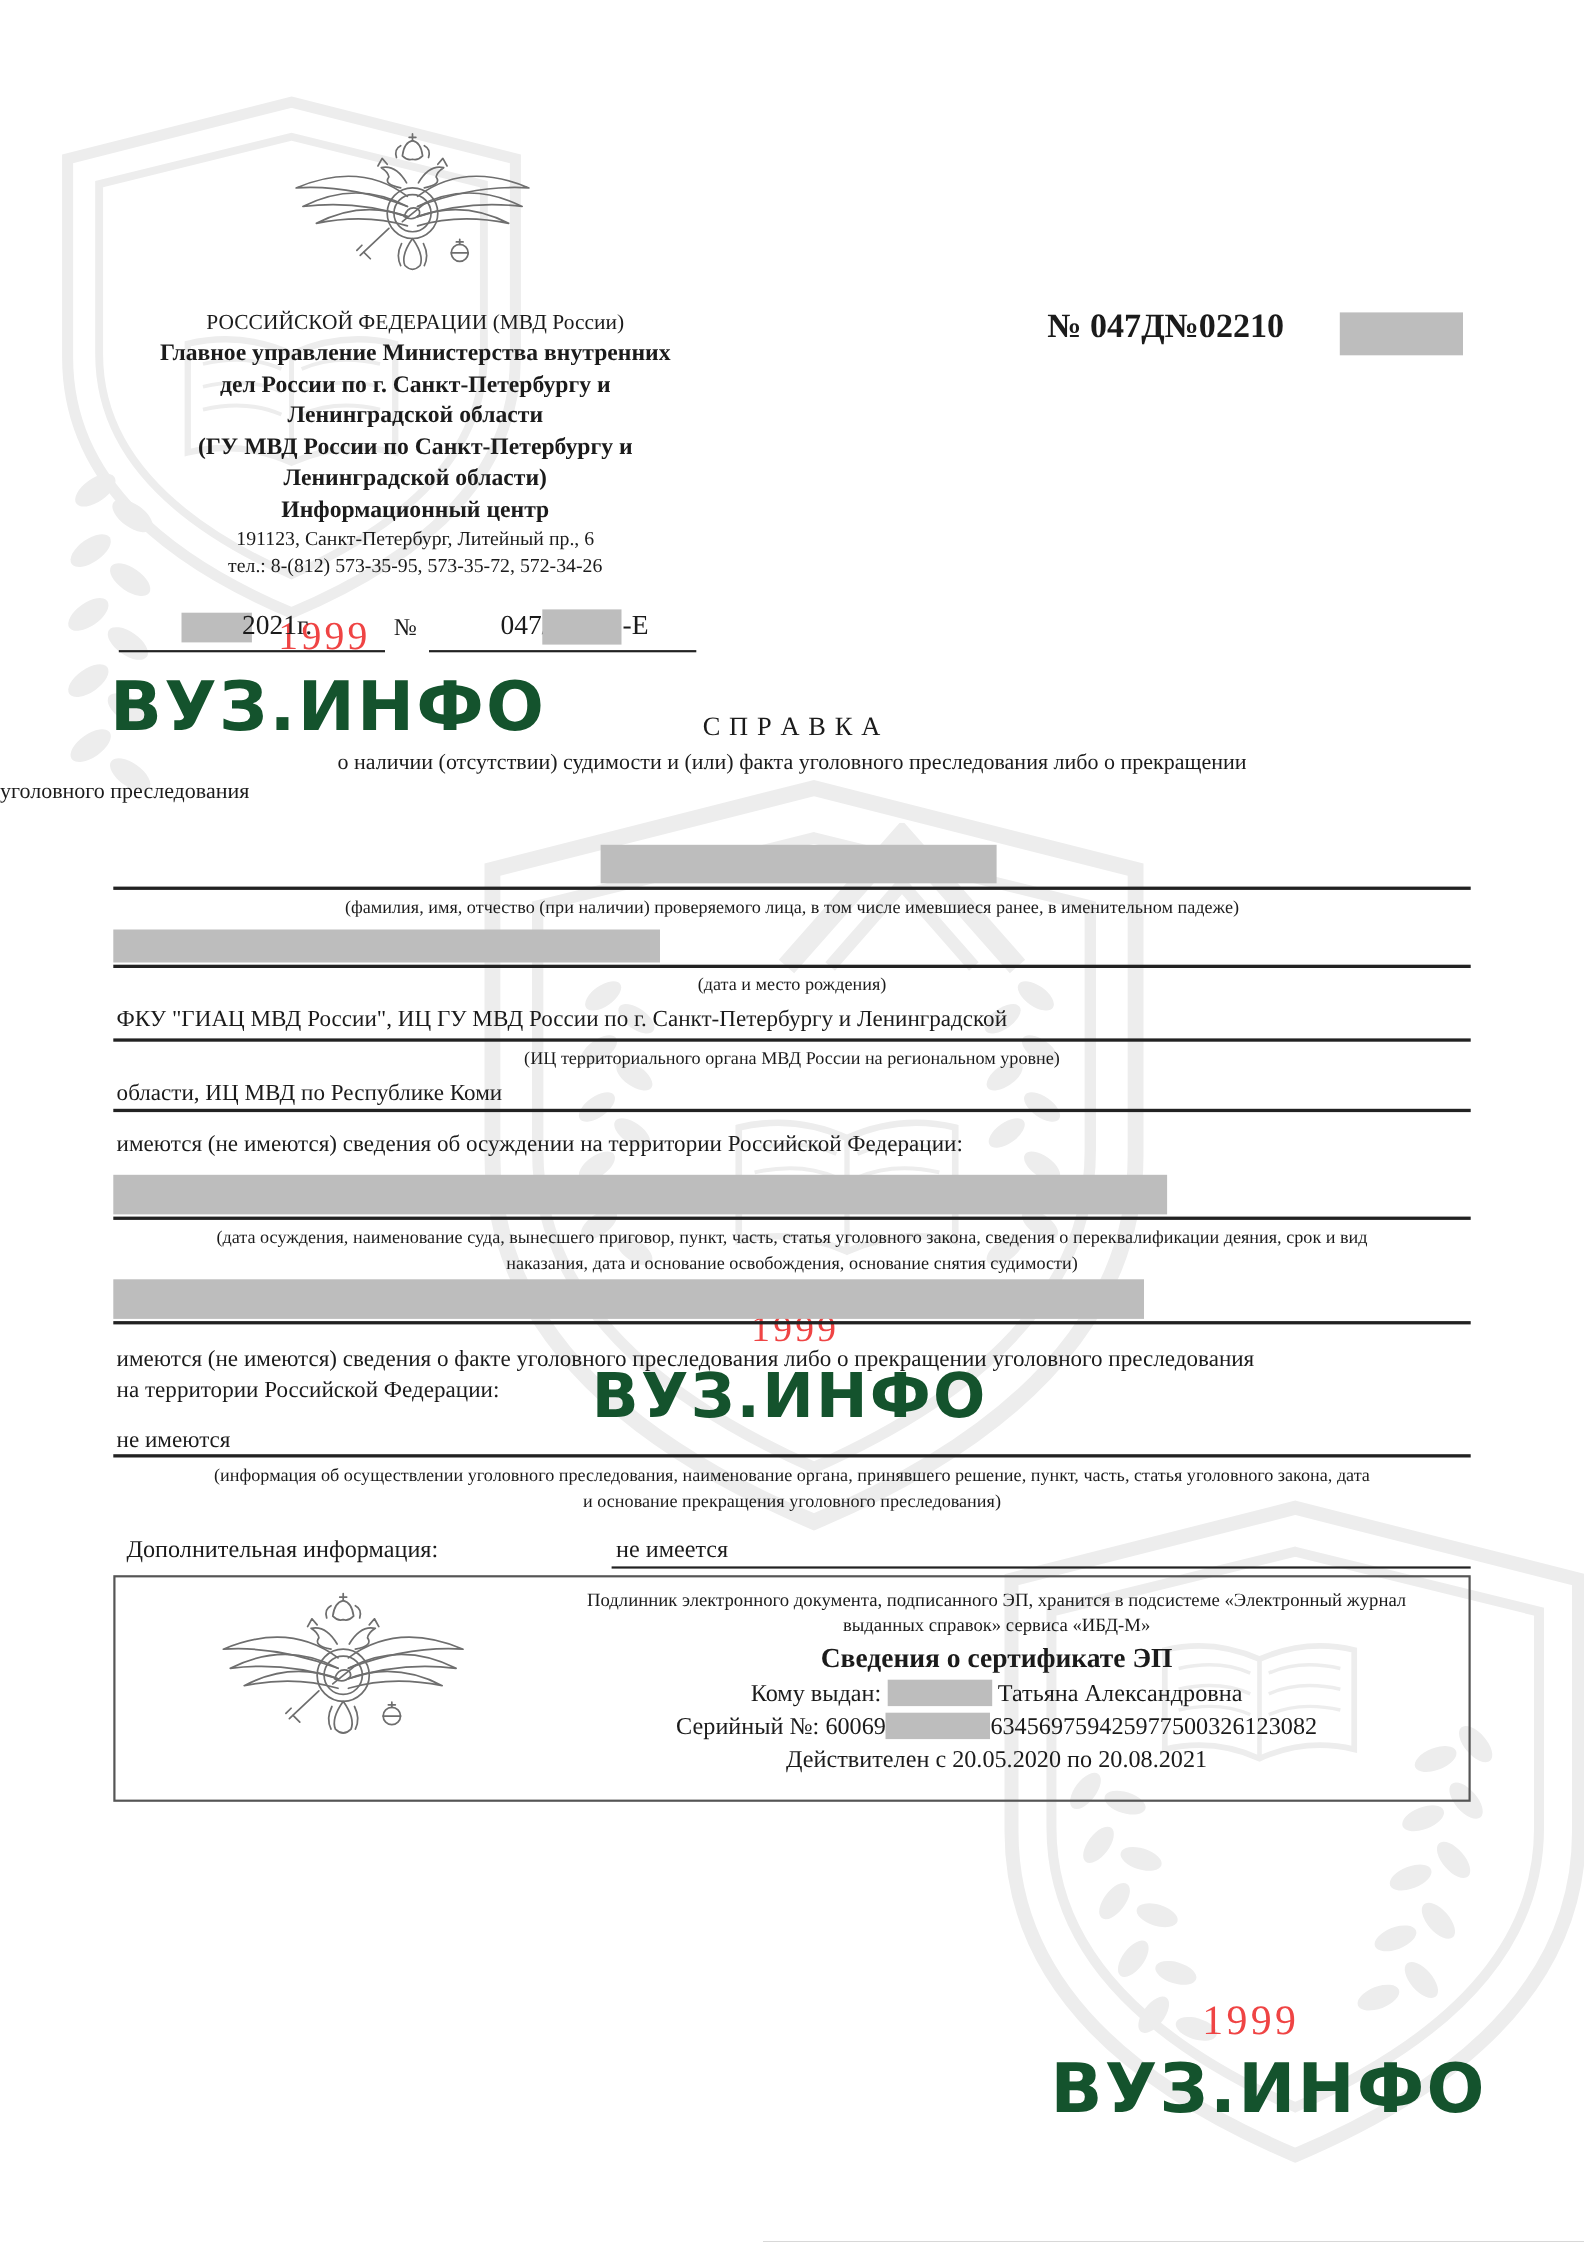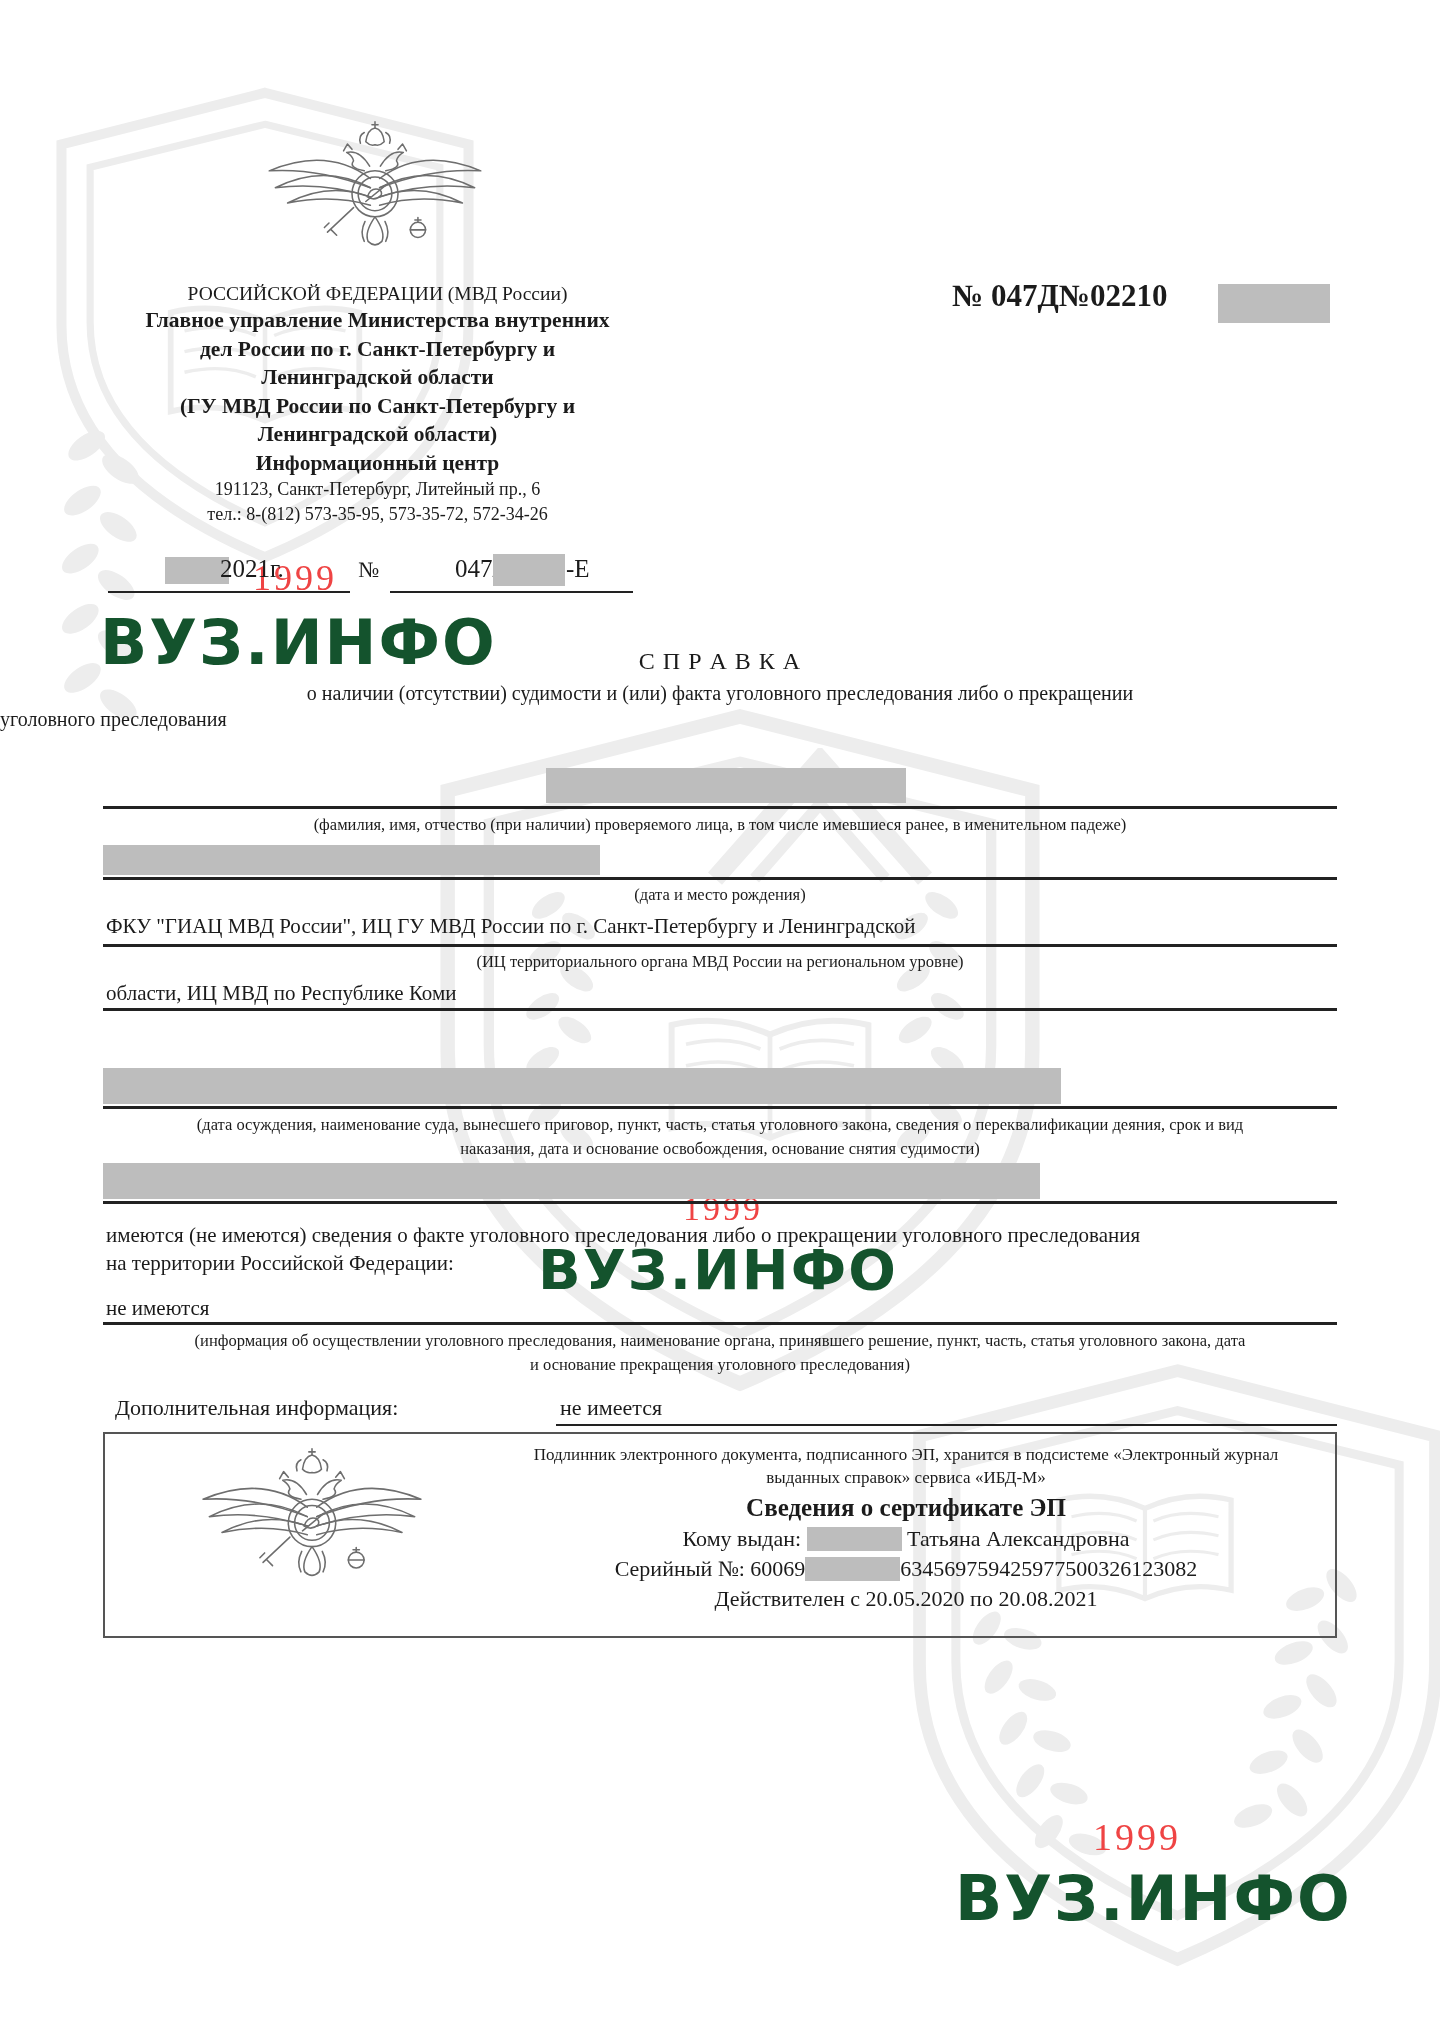--- a/index.html
+++ b/index.html
@@ -181,20 +181,21 @@
   <div class="redact" style="left:103px;top:845px;width:497px;height:30px;"></div>
   <div class="rule" style="top:877px;"></div>
   <div class="caption" style="top:884px;">(дата и место рождения)</div>
 
   <div class="body-line" style="top:913px;">ФКУ "ГИАЦ МВД России", ИЦ ГУ МВД России по г. Санкт-Петербургу и Ленинградской</div>
   <div class="rule" style="top:944px;"></div>
   <div class="caption" style="top:951px;">(ИЦ территориального органа МВД России на региональном уровне)</div>
   <div class="body-line" style="top:980px;">области, ИЦ МВД по Республике Коми</div>
   <div class="rule" style="top:1008px;"></div>
 
+  <div class="body-line" style="top:1026px;">имеются (не имеются) сведения об осуждении на территории Российской Федерации:</div>
   <div class="redact" style="left:103px;top:1068px;width:958px;height:36px;"></div>
   <div class="rule" style="top:1106px;"></div>
   <div class="caption" style="top:1114px;">(дата осуждения, наименование суда, вынесшего приговор, пункт, часть, статья уголовного закона, сведения о переквалификации деяния, срок и вид</div>
   <div class="caption" style="top:1138px;">наказания, дата и основание освобождения, основание снятия судимости)</div>
 
   <div class="redact" style="left:103px;top:1163px;width:937px;height:36px;"></div>
   <div class="rule" style="top:1201px;"></div>
 
   <div class="body-line" style="top:1222px;">имеются (не имеются) сведения о факте уголовного преследования либо о прекращении уголовного преследования</div>
   <div class="body-line" style="top:1250px;">на территории Российской Федерации:</div>

